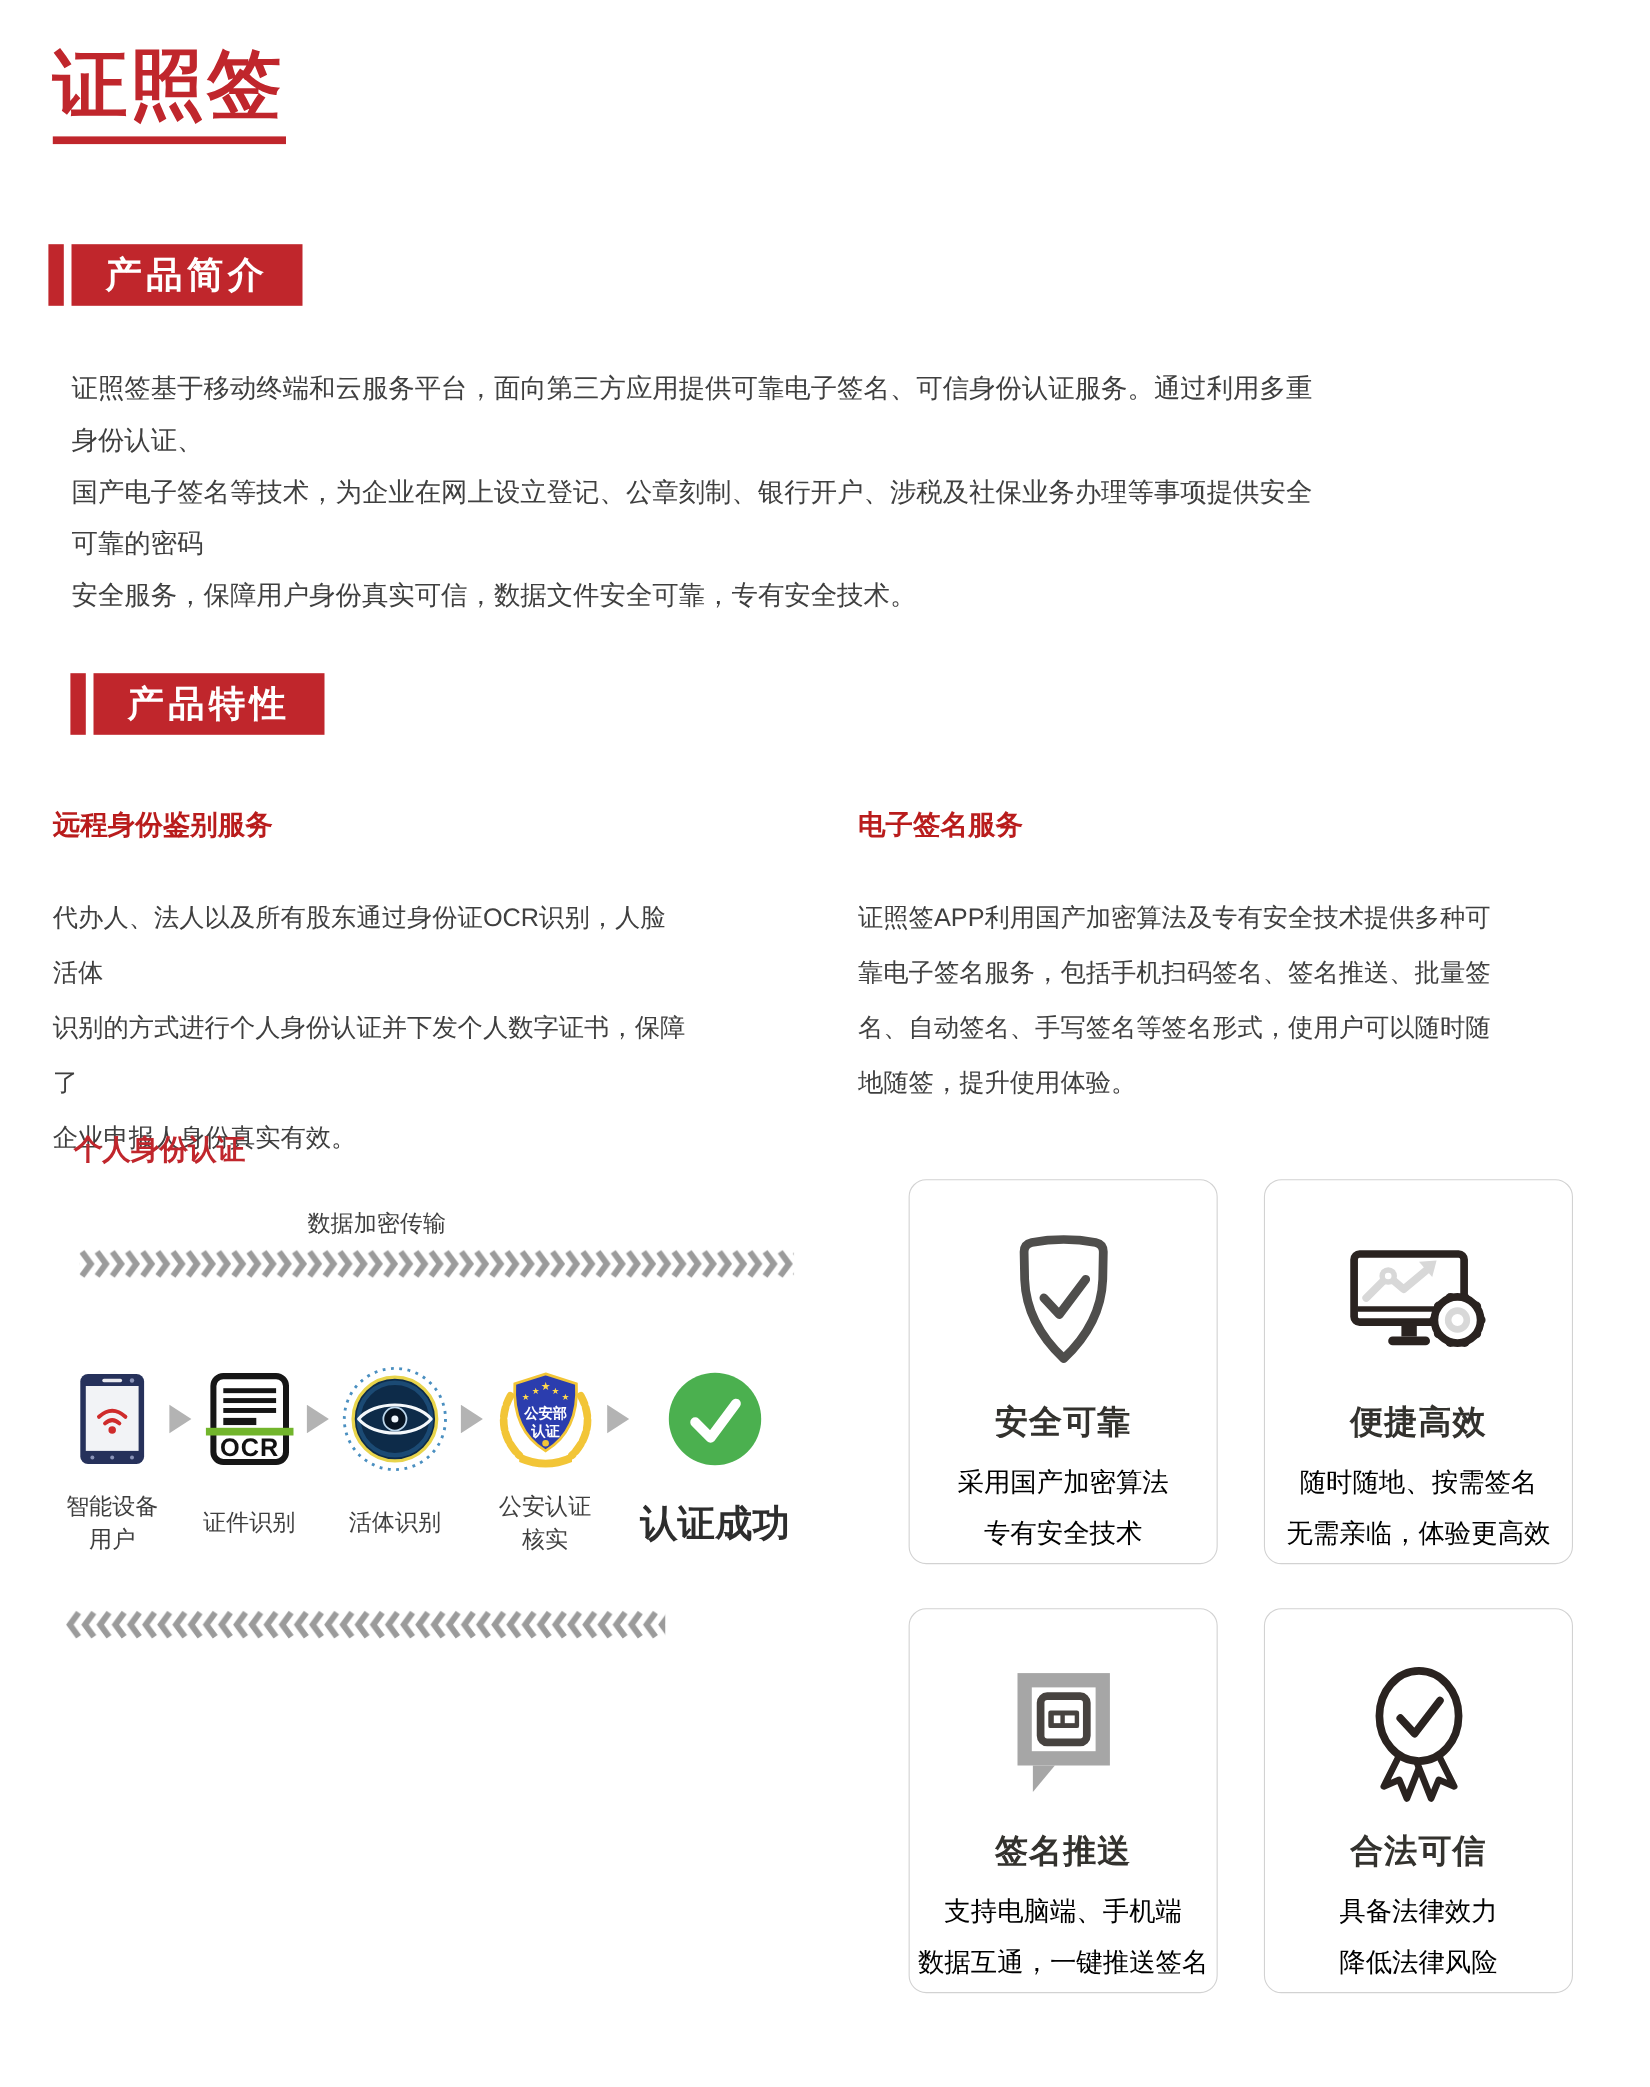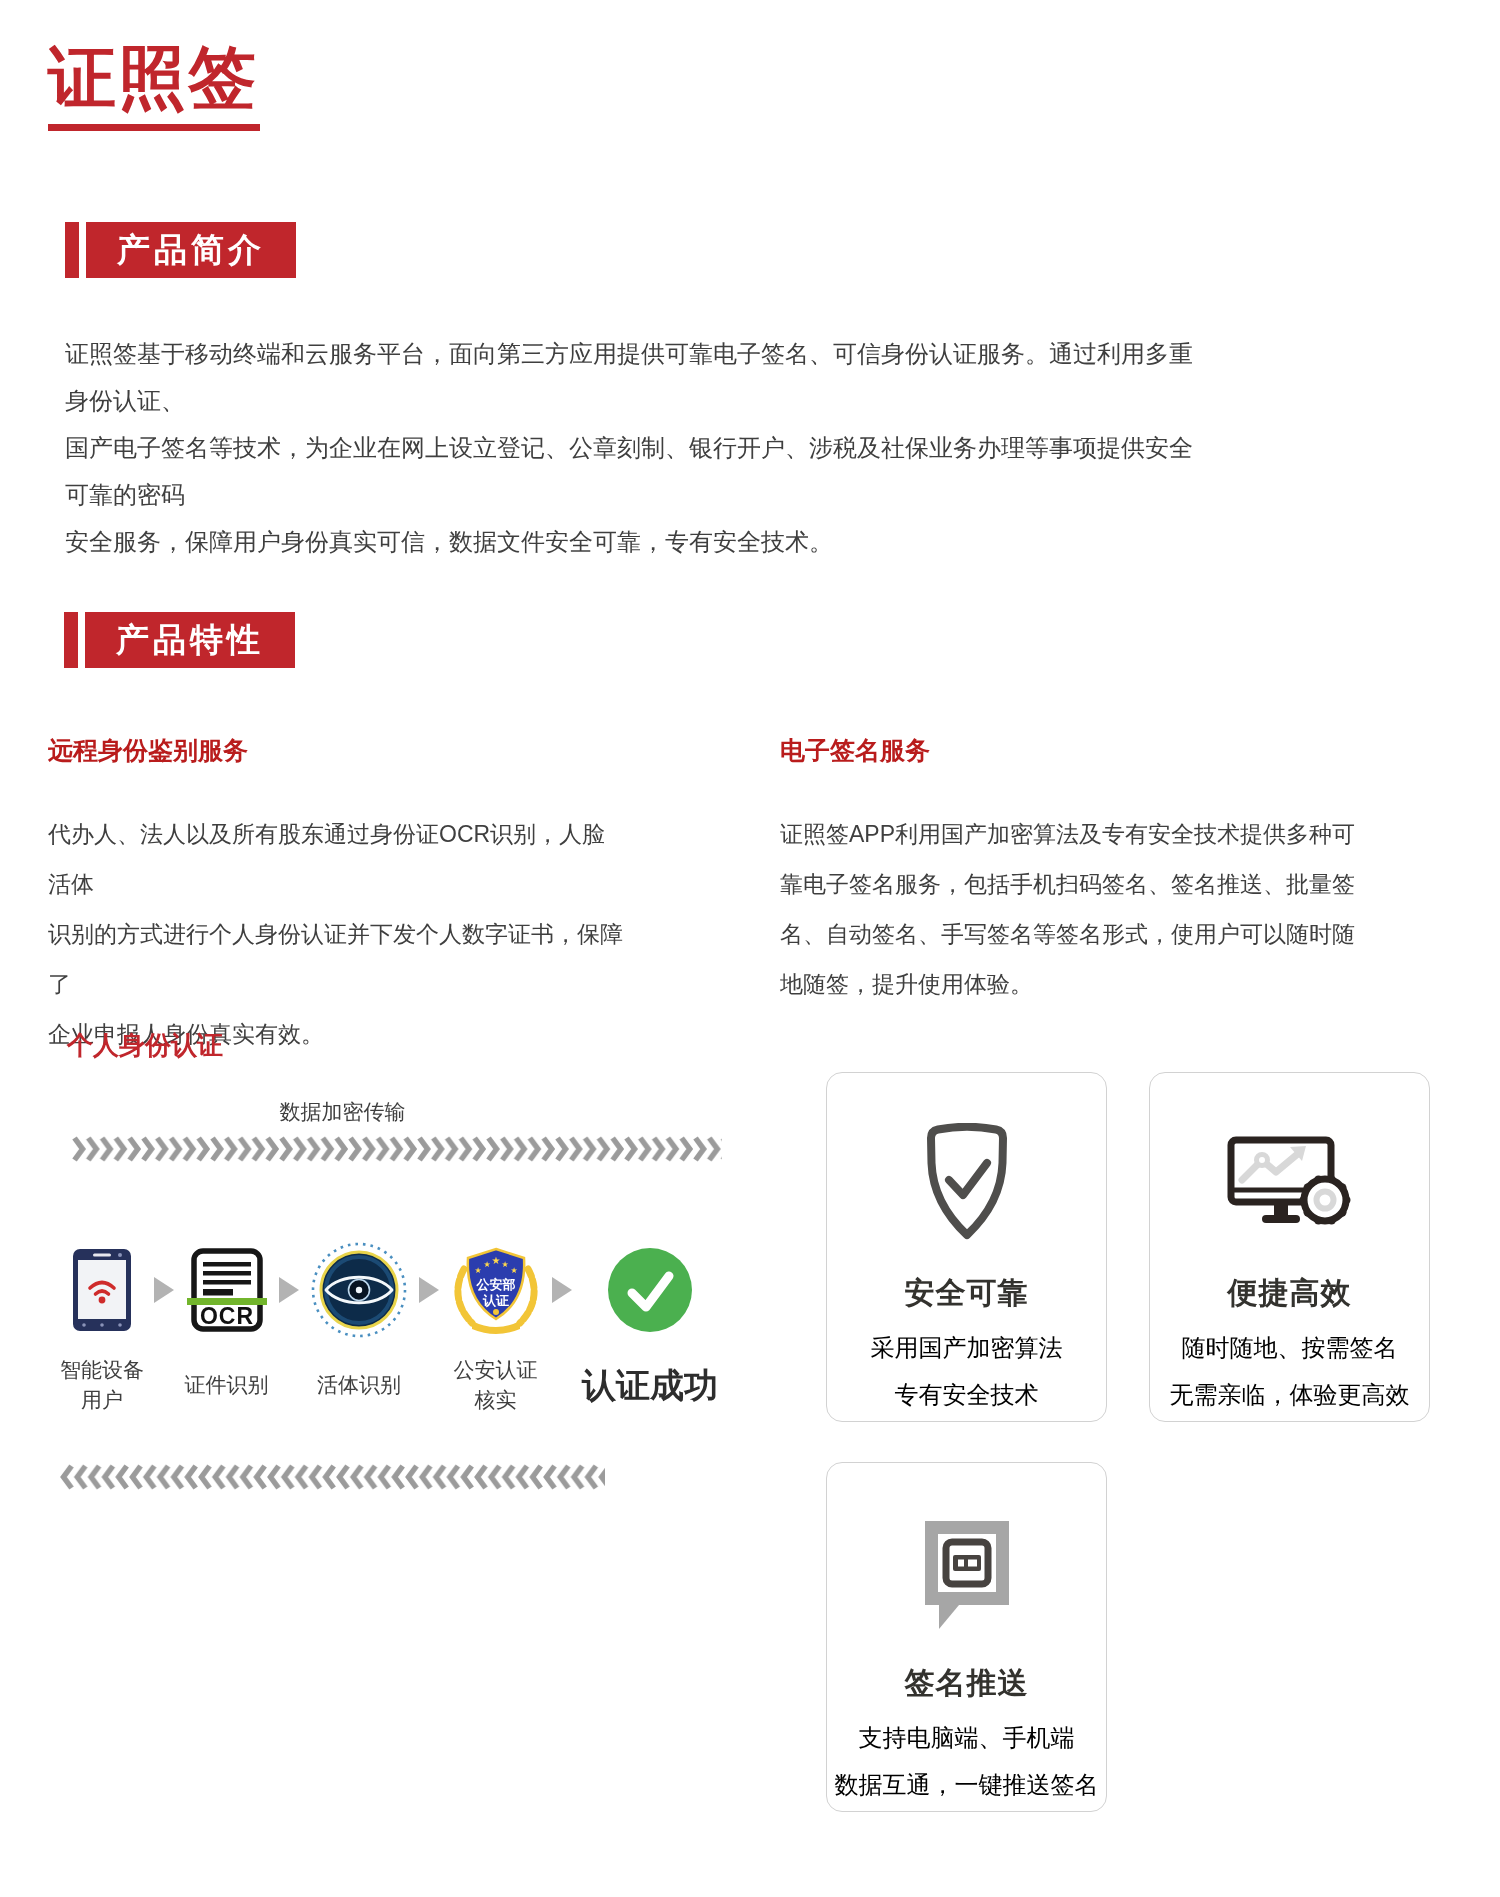--- a/index.html
+++ b/index.html
@@ -10,21 +10,21 @@
   
   .brand { position:absolute; left:48px; top:40px; font-size:68px; font-weight:bold;
            color:#c0262c; letter-spacing:2px; line-height:1.1; }
   .brand-underline { position:absolute; left:48px; top:124px; width:212px; height:7px; background:#c0262c; }
 
   
   .sec-header { position:absolute; display:flex; height:56px; }
   .sec-header .bar { width:14px; background:#c0262c; margin-right:7px; }
   .sec-header .box { width:210px; background:#c0262c; color:#ffffff; font-size:33px; font-weight:bold;
                      display:flex; align-items:center; justify-content:center; letter-spacing:4px; }
-  #intro-header { left:53px; top:222px;padding-left:12px; }
+  #intro-header { left:32px; top:222px;padding-left:12px; }
   #features-header { left:64px; top:612px; }
 
   
   .intro-body { position:absolute; left:65px; top:330px; width:1150px;
                 font-size:24px; line-height:47px; white-space:pre-line; color:#3f3f3f; }
 
   
   .col { position:absolute; }
   #col-remote { left:48px; top:735px; width:575px; }
   #col-esign  { left:780px; top:735px; width:585px; }
@@ -272,15 +272,28 @@
           <rect x="34" y="38" width="28" height="16" rx="2" fill="#474340"></rect>
           <rect x="39" y="42.5" width="6" height="7" fill="#ffffff"></rect>
           <rect x="49" y="42.5" width="9" height="7" fill="#ffffff"></rect>
         </svg>
       </div>
       <div class="card-title">签名推送</div>
       <div class="card-line">支持电脑端、手机端</div>
       <div class="card-line">数据互通，一键推送签名</div>
     </div>
 
+    <div class="card">
+      <div class="card-icon">
+        <svg width="100" height="128" viewBox="0 0 100 128">
+          <path d="M34 80 L18 112 L32 106 L39 123 L52 90" fill="#fff" stroke="#2a2320" stroke-width="6" stroke-linejoin="round"></path>
+          <path d="M66 80 L82 112 L68 106 L61 123 L48 90" fill="#fff" stroke="#2a2320" stroke-width="6" stroke-linejoin="round"></path>
+          <ellipse cx="50" cy="48" rx="36" ry="41" fill="#fff" stroke="#2a2320" stroke-width="7"></ellipse>
+          <path d="M33 50 L46 64 L69 34" fill="none" stroke="#2a2320" stroke-width="7" stroke-linecap="round" stroke-linejoin="round"></path>
+        </svg>
+      </div>
+      <div class="card-title">合法可信</div>
+      <div class="card-line">具备法律效力</div>
+      <div class="card-line">降低法律风险</div>
+    </div>
 
   </div>
 </div>
 
 </body></html>

